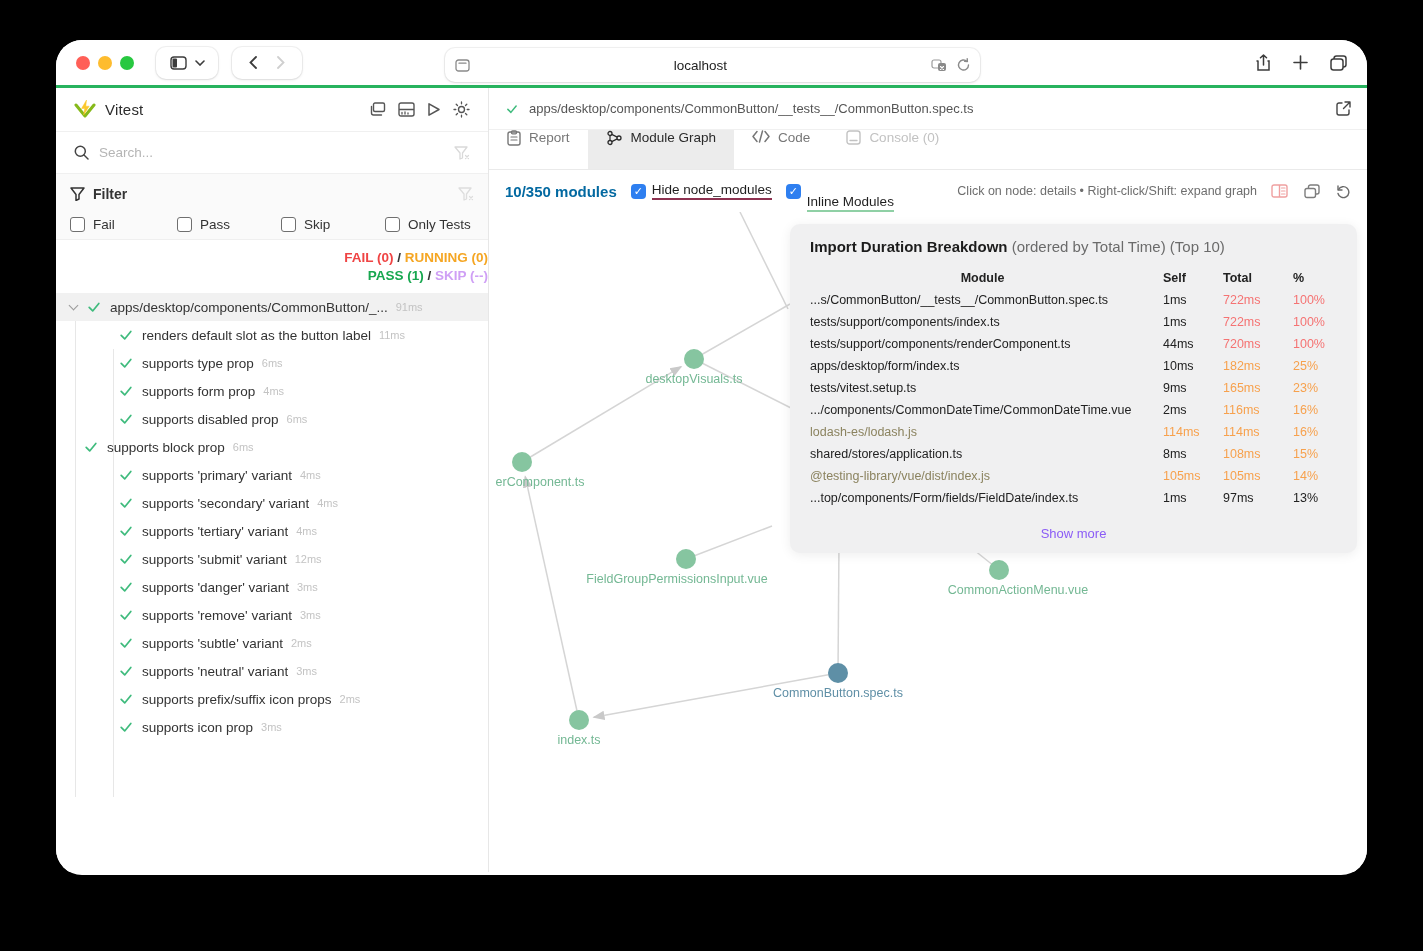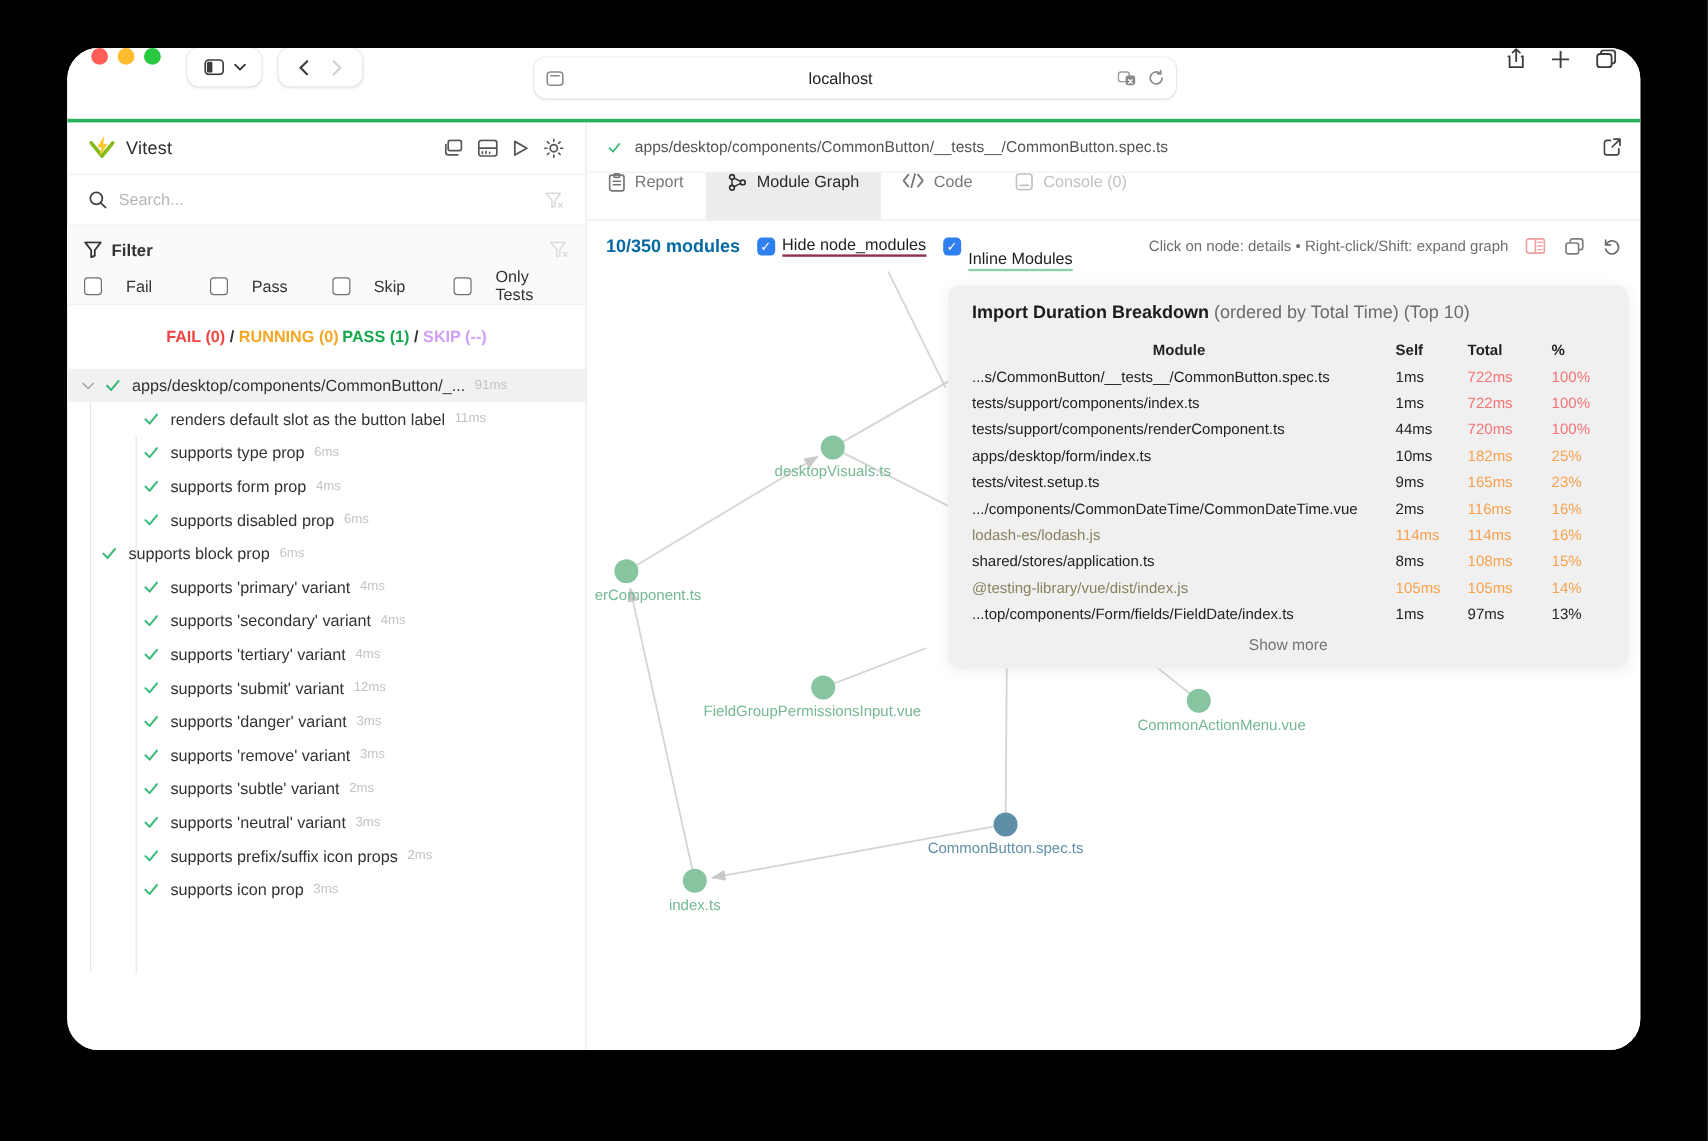--- a/index.html
+++ b/index.html
@@ -1,20 +1,20 @@
 <!DOCTYPE html>
 <html><head>
 <meta charset="utf-8">
 <style>
   * { margin:0; padding:0; box-sizing:border-box; }
   html,body { width:1423px; height:951px; background:#000; font-family:"Liberation Sans", sans-serif; overflow:hidden; }
   .window { position:absolute; left:56px; top:40px; width:1311px; height:835px; background:#fff; border-radius:26px; overflow:hidden; }
 
   
-  .chrome { height:62px; background:#fff; border-bottom:3px solid #27b35e; display:flex; align-items:flex-start; padding:0 20px; position:relative; }
+  .chrome { height:48px; background:#fff; border-bottom:3px solid #27b35e; display:flex; align-items:center; padding:0 20px; position:relative; }
   .lights { display:flex; gap:8px; margin-right:22px; }
   .light { width:14px; height:14px; border-radius:50%; }
   .pill { background:#fff; box-shadow:0 0 0 1px rgba(0,0,0,.05), 0 1px 3px rgba(0,0,0,.10); border-radius:10px; height:32px; display:flex; align-items:center; justify-content:center; }
   .tb-ico { color:#3c3c3c; display:flex; align-items:center; justify-content:center; }
   .urlbar { position:absolute; left:389px; width:535px; top:8px; height:34px; border-radius:10px; padding:0 10px; }
   .urlbar .url { flex:1; text-align:center; font-size:13.5px; color:#222; }
   .chrome-right { position:absolute; right:20px; display:flex; gap:22px; align-items:center; }
 
   
   .content { display:flex; height:784px; }
@@ -25,24 +25,24 @@
   .sb-header { height:44px; display:flex; align-items:center; padding:0 18px; border-bottom:1px solid #f0f0f0; }
   .sb-title { font-size:15px; color:#2c2c2c; margin-left:9px; letter-spacing:.2px; }
   .sb-actions { margin-left:auto; display:flex; gap:12px; color:#555; align-items:center; }
   .sb-search { height:42px; display:flex; align-items:center; padding:0 18px; border-bottom:1px solid #f0f0f0; color:#9a9a9a; }
   .sb-search input { border:none; outline:none; flex:1; margin-left:10px; font-size:13.5px; color:#444; background:transparent; }
   .sb-search input::placeholder { color:#b5b5b5; }
   .sb-filter { height:66px; background:#fafafa; border-bottom:1px solid #efefef; padding:6px 14px 0; }
   .filt-row1 { height:28px; display:flex; align-items:center; color:#333; }
   .filt-row1 .lbl { font-size:14px; font-weight:bold; margin-left:8px; }
   .filt-row2 { height:32px; display:flex; align-items:center; }
-  .chk-group { display:flex; align-items:center; gap:20px; font-size:13.5px; color:#333; }
+  .chk-group { display:flex; align-items:center; gap:8px; font-size:13.5px; color:#333; }
   .chk-box { width:15px; height:15px; border:1.6px solid #6f6f6f; border-radius:3px; background:#fff; }
   .g1{width:107px}.g2{width:104px}.g3{width:104px}
-  .sb-stats { height:53px; display:flex; flex-direction:row; align-items:center; justify-content:center; gap:3px; font-size:13.5px; font-weight:bold; }
+  .sb-stats { height:53px; display:flex; flex-direction:column; align-items:flex-end; justify-content:center; gap:3px; font-size:13.5px; font-weight:bold; }
   .sb-stats .sep { color:#333; font-weight:bold; }
   .c-fail{color:#ef4444}.c-run{color:#f5a623}.c-pass{color:#17a74f}.c-skip{color:#cf9ff5}
   .tree { position:relative; flex:1; overflow:hidden; }
   .guide { position:absolute; width:1px; background:#e7e7e7; }
   .tree-row { height:28px; display:flex; align-items:center; font-size:13.5px; color:#333; position:relative; }
   .tree-row.selected { background:#f1f1f1; }
   .chev { width:7px; height:7px; border-right:1.6px solid #9a9a9a; border-bottom:1.6px solid #9a9a9a; transform:rotate(45deg); margin-right:10px; margin-top:-3px; flex:none; }
   .tick { width:14px; height:14px; margin-right:9px; flex:none; }
   .t-label { white-space:nowrap; overflow:hidden; text-overflow:ellipsis; }
   .t-time { color:#c3c3c3; font-size:11px; margin-left:8px; flex:none; }
@@ -72,21 +72,21 @@
   .p-title b { font-weight:bold; }
   .p-title .sub { color:#6b6b6b; font-weight:normal; }
   .p-table { margin-top:12px; font-size:12.5px; color:#222; }
   .p-row { display:grid; grid-template-columns:1fr 52px 62px 44px; column-gap:8px; height:22px; align-items:center; }
   .p-row.head { font-weight:bold; }
   .p-row.head .pm { text-align:center; }
   .pm { white-space:nowrap; overflow:hidden; }
   .hot-red { color:#f57373; }
   .hot-orange { color:#f7a14d; }
   .nm-name { color:#8b835f; }
-  .show-more { text-align:center; font-size:13px; color:#737373; margin-top:7px; }
+  .show-more { text-align:center; font-size:13px; color:#8b5cf6; margin-top:17px; }
 
   svg.icon { display:block; }
 </style>
 </head>
 <body>
 
 <div class="window">
 
   <div class="chrome">
     <div class="lights">

